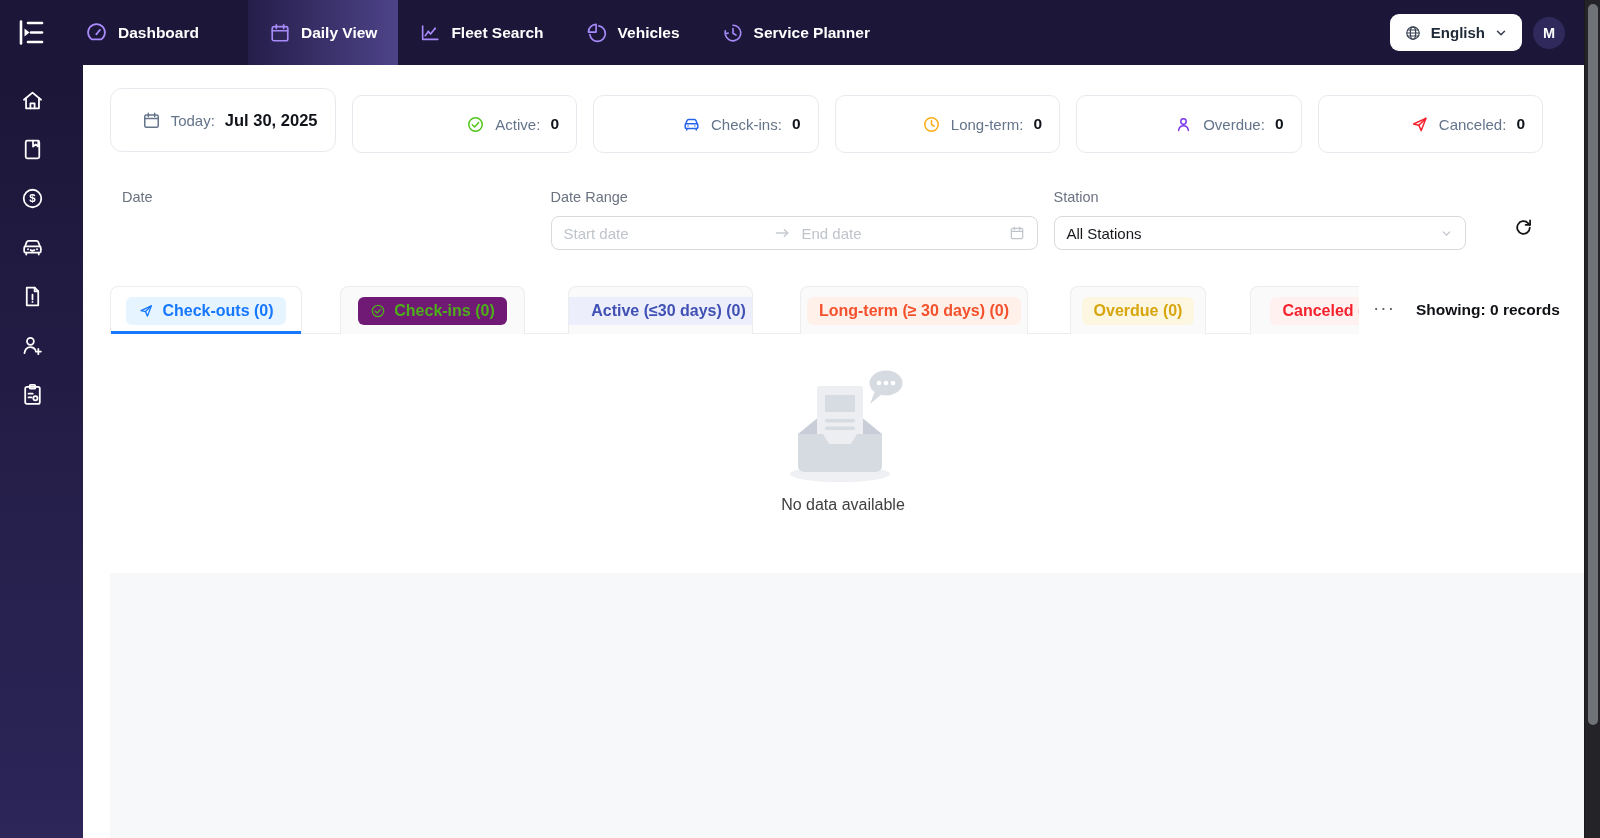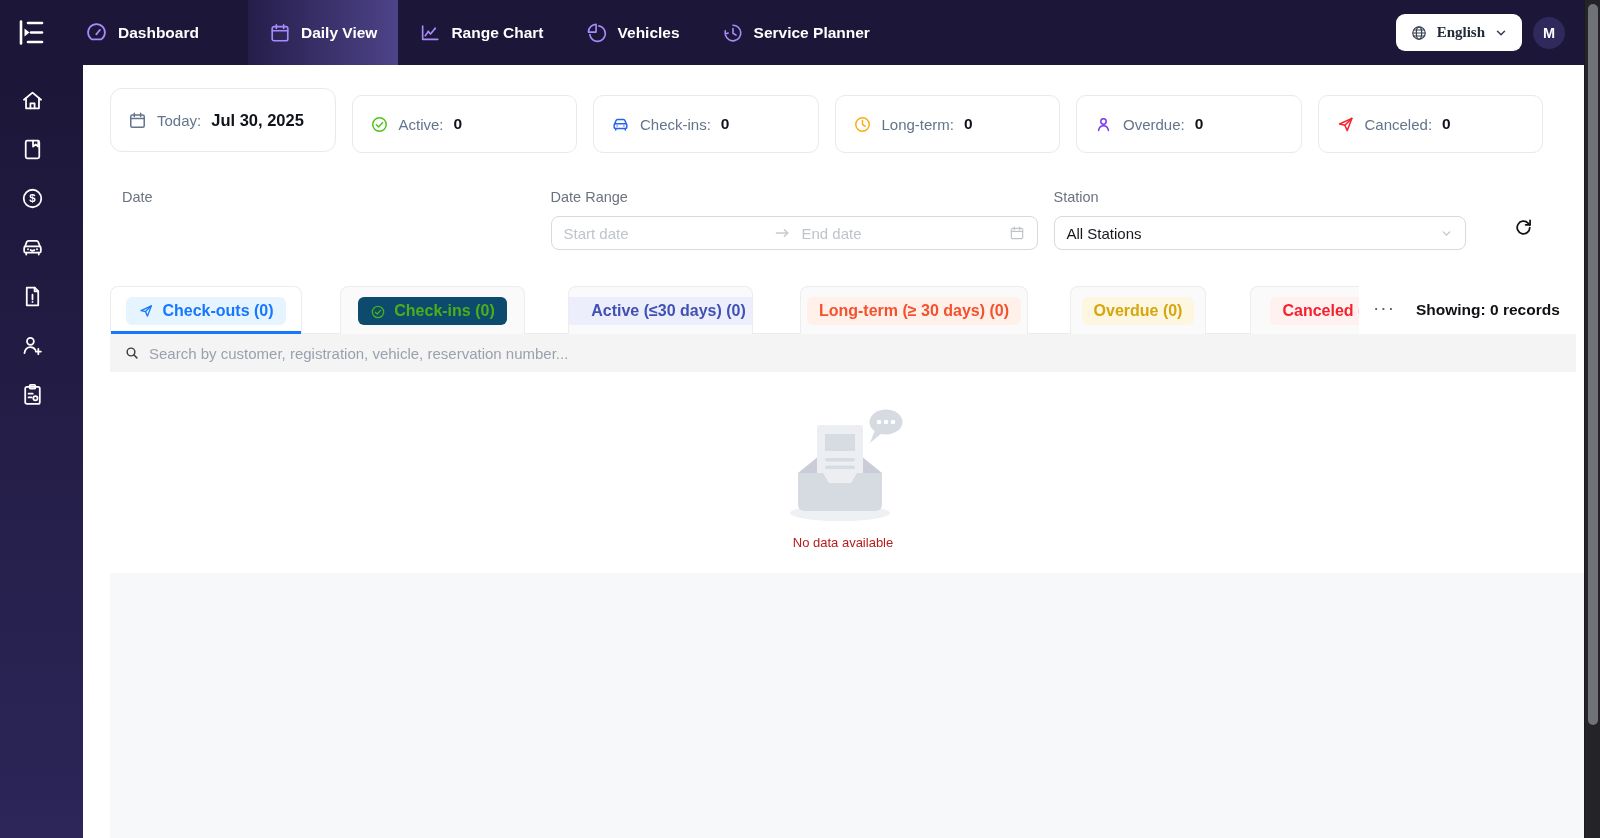--- a/index.html
+++ b/index.html
@@ -13,42 +13,42 @@
   .nav-toggle { background:none; border:none; color:#fff; width:62px; display:flex;
     align-items:center; justify-content:center; cursor:pointer; }
   .nav-menu { display:flex; align-items:stretch; margin-left:2px; }
   .nav-item { display:flex; align-items:center; gap:10px; padding:0 21px; color:#fff;
     font-size:15.5px; font-weight:700; text-decoration:none; cursor:pointer; }
   .nav-item .nav-ic { color:#a78bfa; display:flex; }
   .nav-item.active { background:linear-gradient(90deg,#251e4a 0%,#4d4388 100%);margin-left:28px; }
   .nav-right { margin-left:auto; display:flex; align-items:center; gap:11px; padding-right:35px; }
   .lang-btn { height:37px; background:#fff; border:none; border-radius:9px; display:flex;
     align-items:center; gap:9px; padding:0 14px; font-size:15px; font-weight:600;
-    color:#1f2937; cursor:pointer; font-family:Liberation Serif, serif; }
+    color:#1f2937; cursor:pointer; font-family:Liberation Sans, sans-serif; }
   .lang-btn .g-ic { display:flex; color:#374151; }
   .lang-btn .chev { display:flex; color:#374151; }
   .avatar { width:32px; height:32px; border-radius:50%; background:#2f295c; color:#fff;
     font-size:14.5px; font-weight:700; display:flex; align-items:center; justify-content:center;
     cursor:pointer; }
 
   
   .sidebar { position:absolute; left:0; top:65px; width:83px; height:773px;
     background:linear-gradient(180deg,#1c1638 0%,#2c2659 100%);
     display:flex; flex-direction:column; padding:23px 0 0 20px; gap:24px; }
   .side-item { width:25px; height:25px; color:#fff; background:none; border:none;
     display:flex; align-items:center; justify-content:center; cursor:pointer; }
 
   
   .content { position:absolute; left:83px; top:65px; width:1501px; height:773px; background:#fff; }
   .card { position:absolute; left:27px; top:23px; width:1466px; }
 
   
   .stats-row { display:flex; gap:16px; width:1433px; height:64px; align-items:flex-start; }
   .chip { flex:1; height:58px; margin-top:7px; background:#fff; border:1px solid #e7e9ee;
-    border-radius:10px; display:flex; align-items:center; gap:10px; padding:0 17px; }
+    border-radius:10px; display:flex; align-items:center; gap:10px; padding:0 17px;justify-content:flex-end; }
   .chip-today { height:64px; margin-top:0; border-radius:12px; }
   .chip-ic { display:flex; }
   .chip-label { font-size:15px; color:#64748b; font-weight:500; }
   .chip-value { font-size:15.5px; font-weight:700; color:#10131a; }
   .chip-value-lg { font-size:16.5px; }
 
   
   .filters-row { margin-top:37px; display:flex; gap:16px; padding-left:12px; width:1454px; }
   .fcol { flex:1 1 0; }
   .flabel { font-size:14.5px; color:#6b7280; margin-bottom:11px; }
@@ -85,21 +85,21 @@
   .search-row { height:38px; background:#f4f4f5; display:flex; align-items:center;
     padding:0 14px; gap:9px; }
   .search-ic { display:flex; color:#3c4043; }
   .search-row input { flex:1; border:none; outline:none; background:transparent;
     font-size:15px; color:#1f2329; font-family:inherit; }
   .search-row input::placeholder { color:#9aa1ad; }
 
   
   .empty-area { height:215px; background:#fff; display:flex; flex-direction:column;
     align-items:center; justify-content:center; gap:10px; }
-  .empty-text { font-size:13px; color:#b91c1c; }
+  .empty-text { font-size:16px; color:#404040; }
 
   
   .below-panel { position:absolute; left:27px; top:508px; width:1474px; height:265px;
     background:#f7f8fa; }
 
   
   .scrollbar { position:absolute; right:0; top:0; width:16px; height:838px; background:#242428;
     z-index:9; border-left:1px solid #1a1a1d; }
   .scroll-thumb { position:absolute; left:3px; top:4px; width:10px; height:721px;
     background:#6f7277; border-radius:5px; cursor:pointer; }
@@ -146,21 +146,21 @@
       </a>
       <a class="nav-item">
         <span class="nav-ic">
           <svg width="22" height="22" viewBox="0 0 24 24" fill="none" stroke="currentColor" stroke-width="1.8" stroke-linecap="round" stroke-linejoin="round">
             <path d="M4 4.5V19h16.5"></path>
               <path d="M6.8 15l3.3-4.5 2.5 2.6 4.9-6"></path>
             <circle cx="10.1" cy="10.5" r="1.1" fill="currentColor" stroke="none"></circle>
             <circle cx="17.5" cy="7.1" r="1.1" fill="currentColor" stroke="none"></circle>
           </svg>
         </span>
-        <span>Range Chart</span>
+        <span>Fleet Search</span>
       </a>
       <a class="nav-item">
         <span class="nav-ic">
           <svg width="22" height="22" viewBox="0 0 24 24" fill="none" stroke="currentColor" stroke-width="1.8" stroke-linecap="round" stroke-linejoin="round">
             <path d="M14 4.2a8.5 8.5 0 1 1-9.8 9.6"></path>
             <path d="M11 2.6A8.6 8.6 0 0 0 2.6 11H11z"></path>
           </svg>
         </span>
         <span>Vehicles</span>
       </a>
@@ -386,21 +386,21 @@
             <span class="pill-ic">
               <svg width="16" height="16" viewBox="0 0 24 24" fill="none" stroke="currentColor" stroke-width="2" stroke-linecap="round" stroke-linejoin="round">
                 <path d="M4.5 11.3L20 4.3l-5.8 15.4-3-6.8z"></path>
                   <path d="M11.2 12.9L20 4.3"></path>
               </svg>
             </span>
             <span>Check-outs (0)</span>
           </span>
         </div>
         <div class="tab" style="left:230px;width:185px">
-          <span class="pill" style="color: rgb(76, 174, 25); background: #0c4a6e; align-items: flex-end;">
+          <span class="pill" style="color: rgb(76, 174, 25); background: #701a75;">
             <span class="pill-ic">
               <svg width="16" height="16" viewBox="0 0 24 24" fill="none" stroke="currentColor" stroke-width="2" stroke-linecap="round" stroke-linejoin="round">
                 <circle cx="12" cy="12" r="8.5"></circle>
                   <path d="M8 12.3l2.9 2.8 5-5.6"></path>
               </svg>
             </span>
             <span>Check-ins (0)</span>
           </span>
         </div>
         <div class="tab" style="left:458px;width:185px">
@@ -422,29 +422,20 @@
           <span class="pill" style="color: rgb(245, 34, 45); background: rgb(255, 241, 240);">
             <span>Canceled (0)</span>
           </span>
         </div>
         <div class="tabs-overlay">
           <button class="more-tabs">···</button>
           <span class="showing">Showing: 0 records</span>
         </div>
       </div>
 
-      <div class="search-row">
-        <span class="search-ic">
-          <svg width="16" height="16" viewBox="0 0 24 24" fill="none" stroke="currentColor" stroke-width="2.2" stroke-linecap="round">
-            <circle cx="10.5" cy="10.5" r="5.8"></circle>
-              <path d="M15 15l4.3 4.3"></path>
-          </svg>
-        </span>
-        <input placeholder="Search by customer, registration, vehicle, reservation number..." style="">
-      </div>
 
       <div class="empty-area">
         <span>
           <svg width="126" height="116" viewBox="0 0 126 116" fill="none">
             <ellipse cx="60" cy="104" rx="50" ry="8" fill="#eef0f4"></ellipse>
             <polygon points="18,64 40,46 48,64" fill="#c8cdd7"></polygon>
             <polygon points="102,64 80,46 72,64" fill="#c8cdd7"></polygon>
             <rect x="37" y="16" width="46" height="62" rx="2" fill="#eceef2"></rect>
             <rect x="45" y="25" width="30" height="17" fill="#d7dbe2"></rect>
             <rect x="45" y="49" width="30" height="3.5" rx="1.7" fill="#d7dbe2"></rect>

